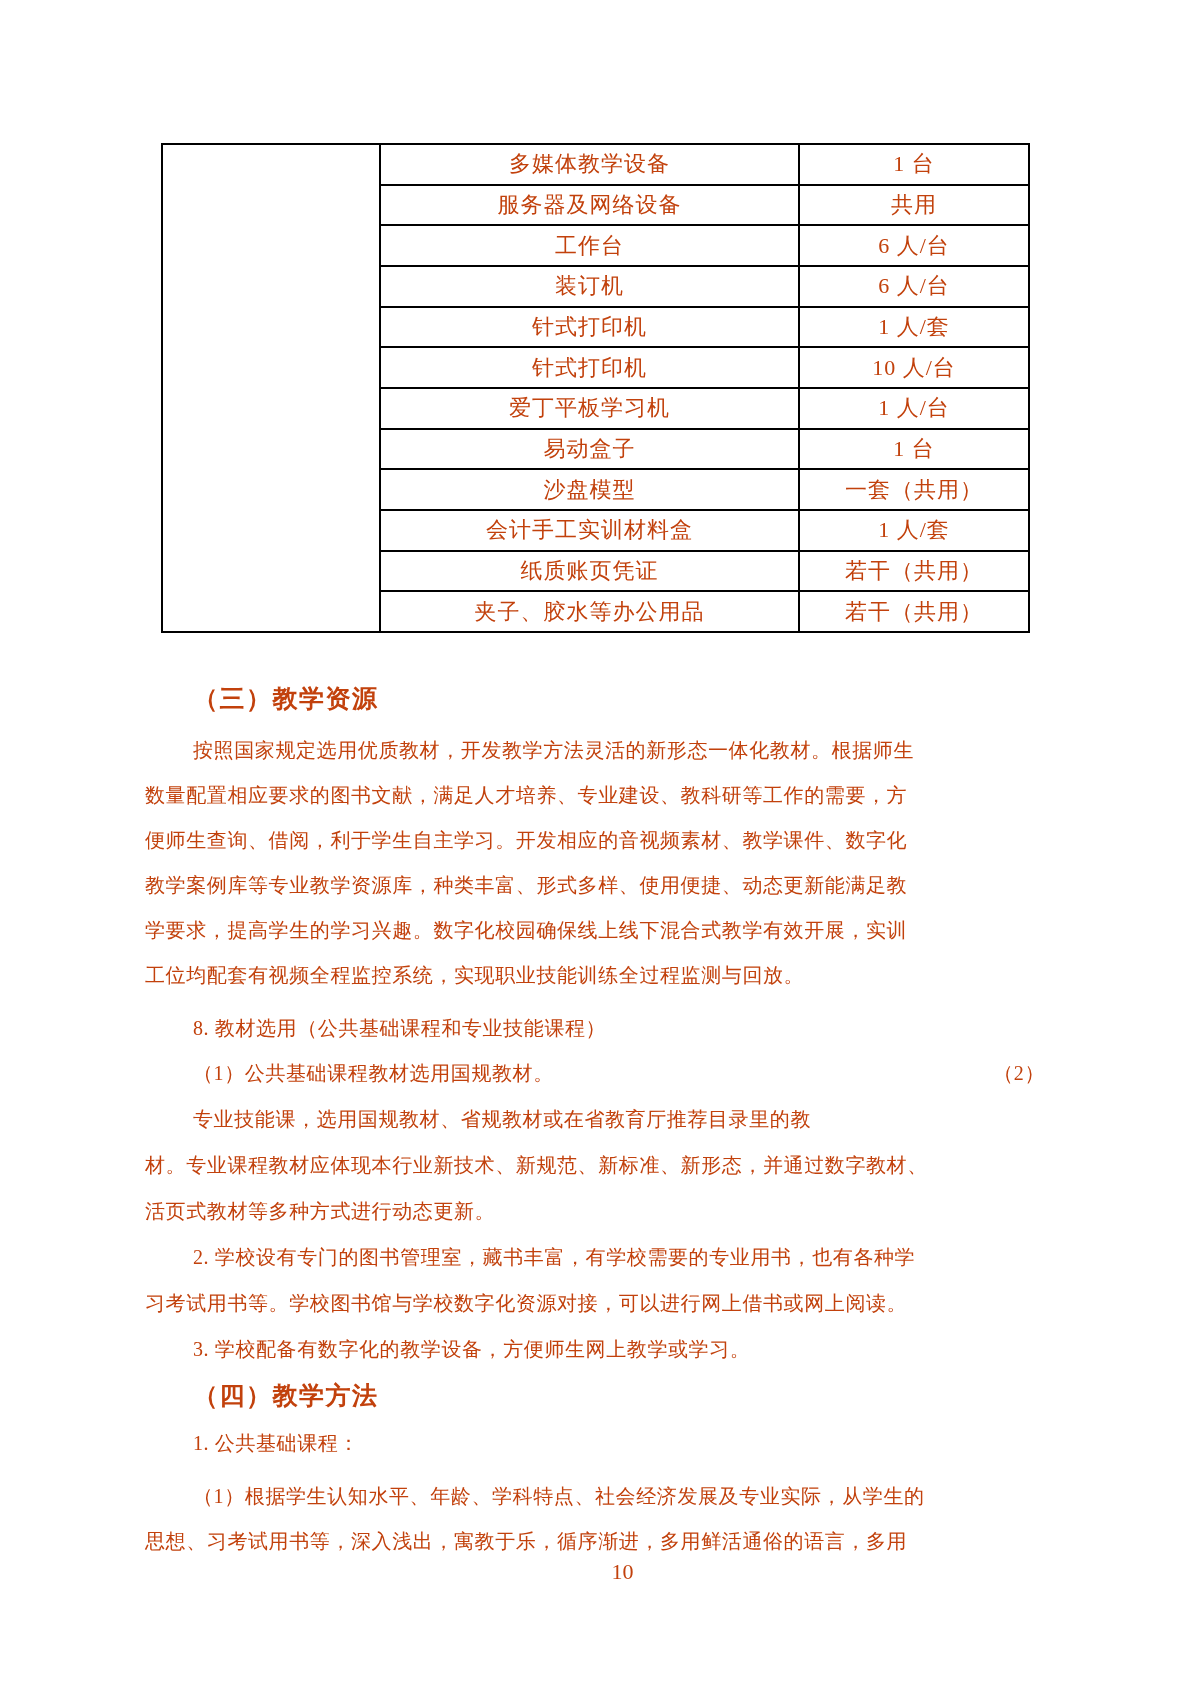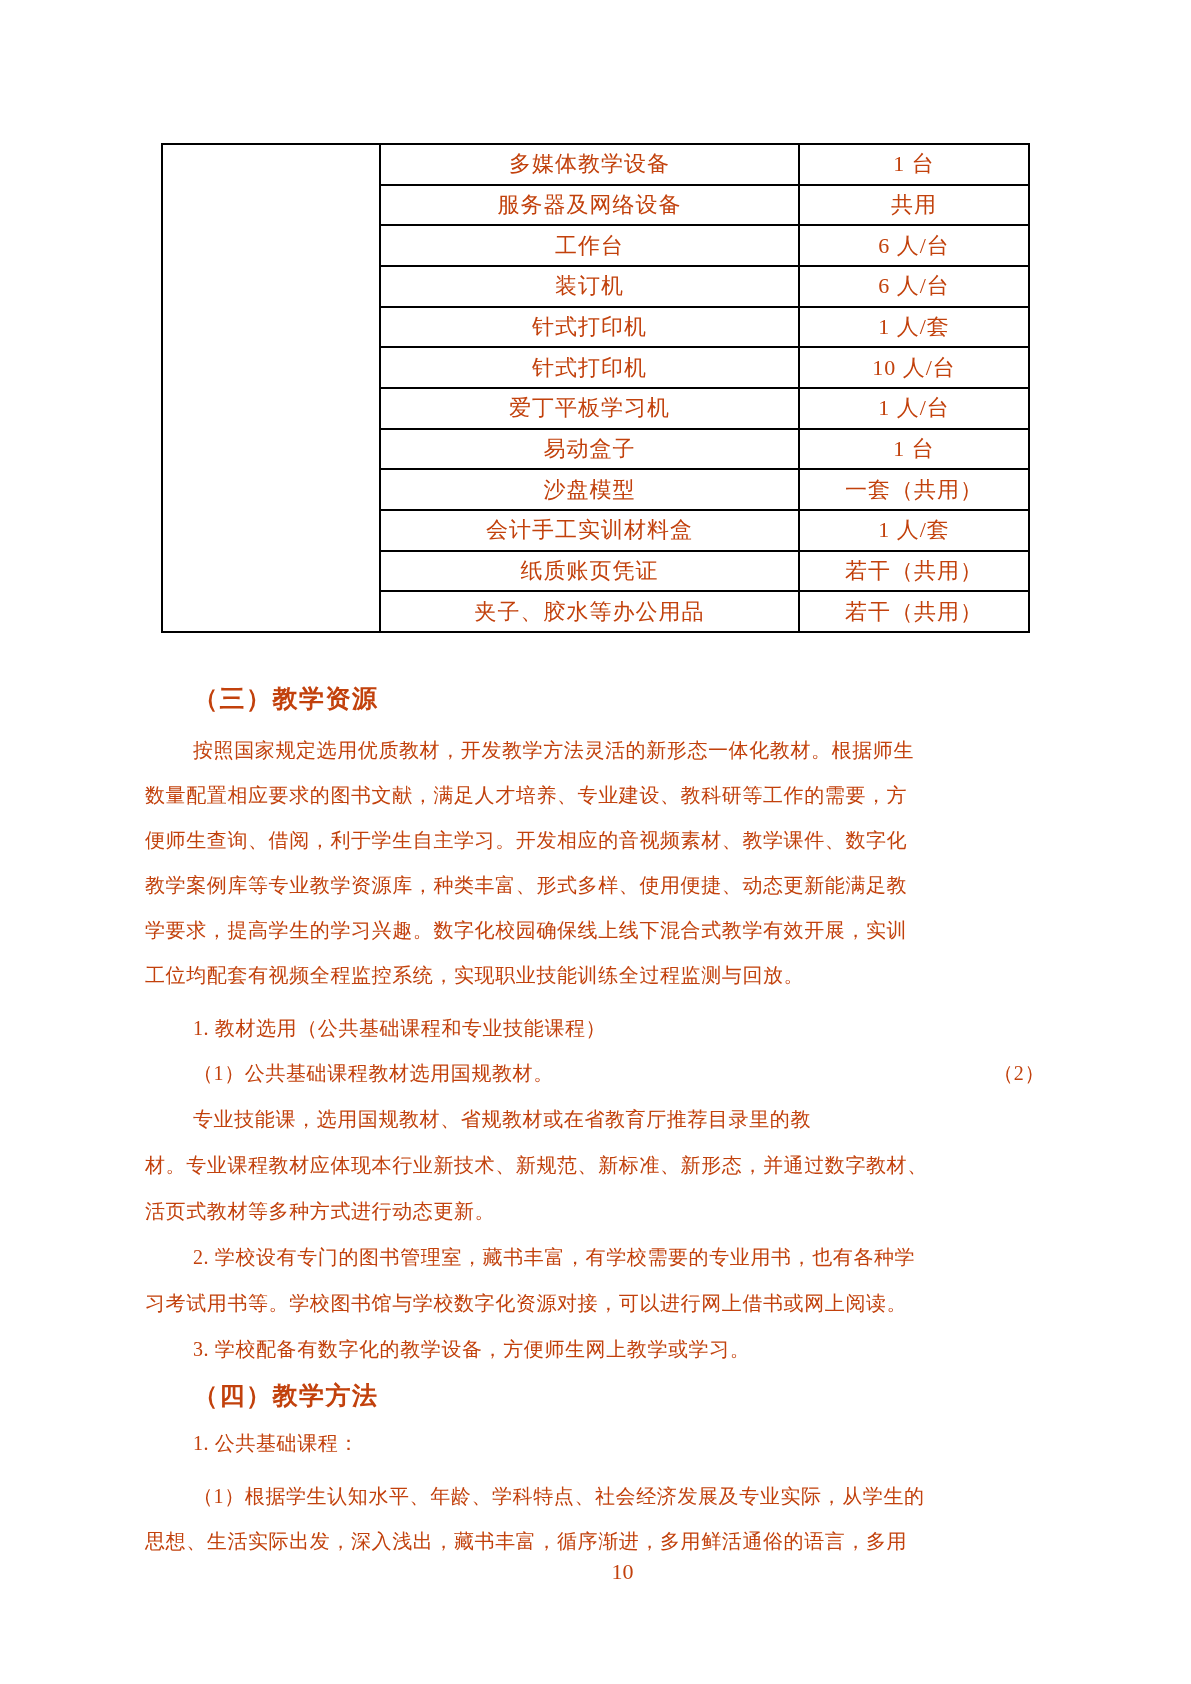--- a/index.html
+++ b/index.html
@@ -160,32 +160,32 @@
   </div>
 
   <div class="content" id="content">
       <div class="line indent heading" style="top: 684px;">（三）教学资源</div>
       <div class="line indent" style="top: 735px;">按照国家规定选用优质教材，开发教学方法灵活的新形态一体化教材。根据师生</div>
       <div class="line" style="top: 780px;">数量配置相应要求的图书文献，满足人才培养、专业建设、教科研等工作的需要，方</div>
       <div class="line" style="top: 825px;">便师生查询、借阅，利于学生自主学习。开发相应的音视频素材、教学课件、数字化</div>
       <div class="line" style="top: 870px;">教学案例库等专业教学资源库，种类丰富、形式多样、使用便捷、动态更新能满足教</div>
       <div class="line" style="top: 915px;">学要求，提高学生的学习兴趣。数字化校园确保线上线下混合式教学有效开展，实训</div>
       <div class="line" style="top: 960px;">工位均配套有视频全程监控系统，实现职业技能训练全过程监测与回放。</div>
-      <div class="line indent" style="top: 1013px;">1. 教材选用（公共基础课程和专业技能课程）</div>
+      <div class="line indent" style="top: 1013px;">8. 教材选用（公共基础课程和专业技能课程）</div>
       <div class="line indent split" style="top: 1058px;">
         <span>（1）公共基础课程教材选用国规教材。</span>
         <span>（2）</span>
       </div>
       <div class="line indent" style="top: 1104px;">专业技能课，选用国规教材、省规教材或在省教育厅推荐目录里的教</div>
       <div class="line" style="top: 1150px;">材。专业课程教材应体现本行业新技术、新规范、新标准、新形态，并通过数字教材、</div>
       <div class="line" style="top: 1196px;">活页式教材等多种方式进行动态更新。</div>
       <div class="line indent" style="top: 1242px;">2. 学校设有专门的图书管理室，藏书丰富，有学校需要的专业用书，也有各种学</div>
       <div class="line" style="top: 1288px;">习考试用书等。学校图书馆与学校数字化资源对接，可以进行网上借书或网上阅读。</div>
       <div class="line indent" style="top: 1334px;">3. 学校配备有数字化的教学设备，方便师生网上教学或学习。</div>
       <div class="line indent heading" style="top: 1381px;">（四）教学方法</div>
       <div class="line indent" style="top: 1428px;">1. 公共基础课程：</div>
       <div class="line indent" style="top: 1481px;">（1）根据学生认知水平、年龄、学科特点、社会经济发展及专业实际，从学生的</div>
-      <div class="line" style="top: 1526px;">思想、生活实际出发，深入浅出，藏书丰富，循序渐进，多用鲜活通俗的语言，多用</div>
+      <div class="line" style="top: 1526px;">思想、习考试用书等，深入浅出，寓教于乐，循序渐进，多用鲜活通俗的语言，多用</div>
     </div>
 
   <div class="footer">10</div>
 
 </div>
 
 </body></html>

